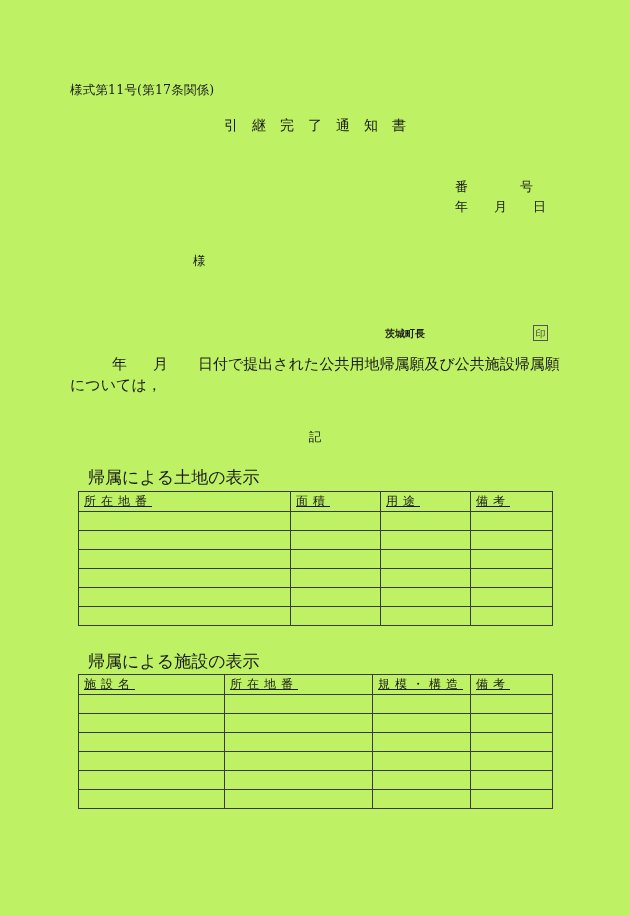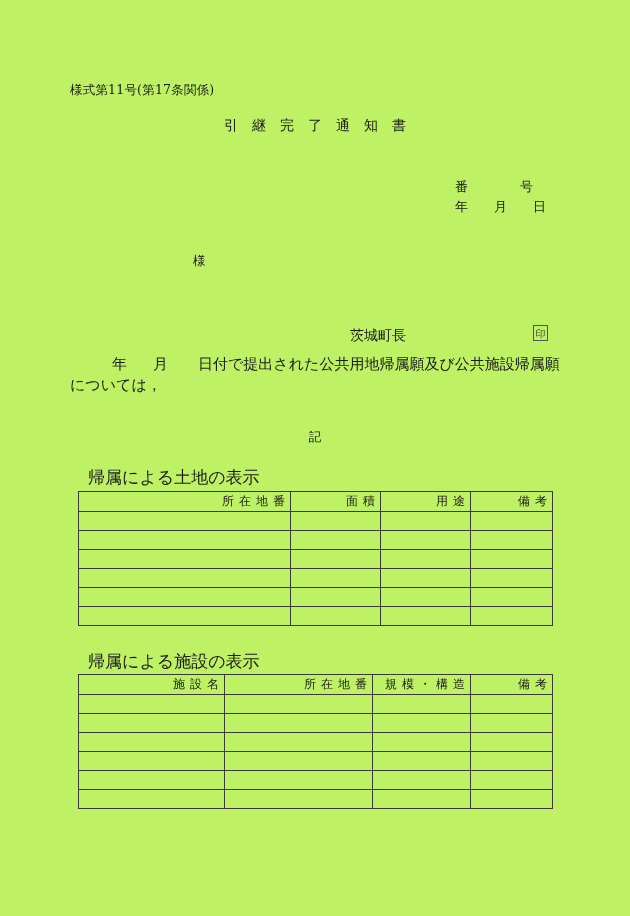--- a/index.html
+++ b/index.html
@@ -58,24 +58,25 @@
   .addressee {
     position: absolute;
     left: 193px;
     top: 253px;
     font-size: 12.5px;
   }
 
   
   .issuer {
     position: absolute;
-    left: 350px;
+    left: 385px;
     top: 327px;
-    font-size: 14px;
+    font-size: 10px;
     white-space: nowrap;
+    font-weight: bold;
   }
   .seal-box {
     position: absolute;
     left: 533px;
     top: 325px;
     width: 15px;
     height: 16px;
     border: 1px solid #555;
     font-size: 10px;
     line-height: 16px;
@@ -130,22 +131,23 @@
   }
   table.t1 { top: 491px; }
   table.t2 { top: 674px; }
 
   table.form-table td,
   table.form-table th {
     border: 1px solid #3a3a3a;
     height: 18px;
     padding: 0;
     font-weight: normal;
-    text-align: right;
+    text-align: left;
     vertical-align: middle;
+    text-decoration: underline;
   }
   table.form-table thead th {
     height: 19px;
     letter-spacing: 5px;
     text-indent: 5px;
   }
   th.no-space {
     letter-spacing: 0.5px;
     text-indent: 0;
   }

